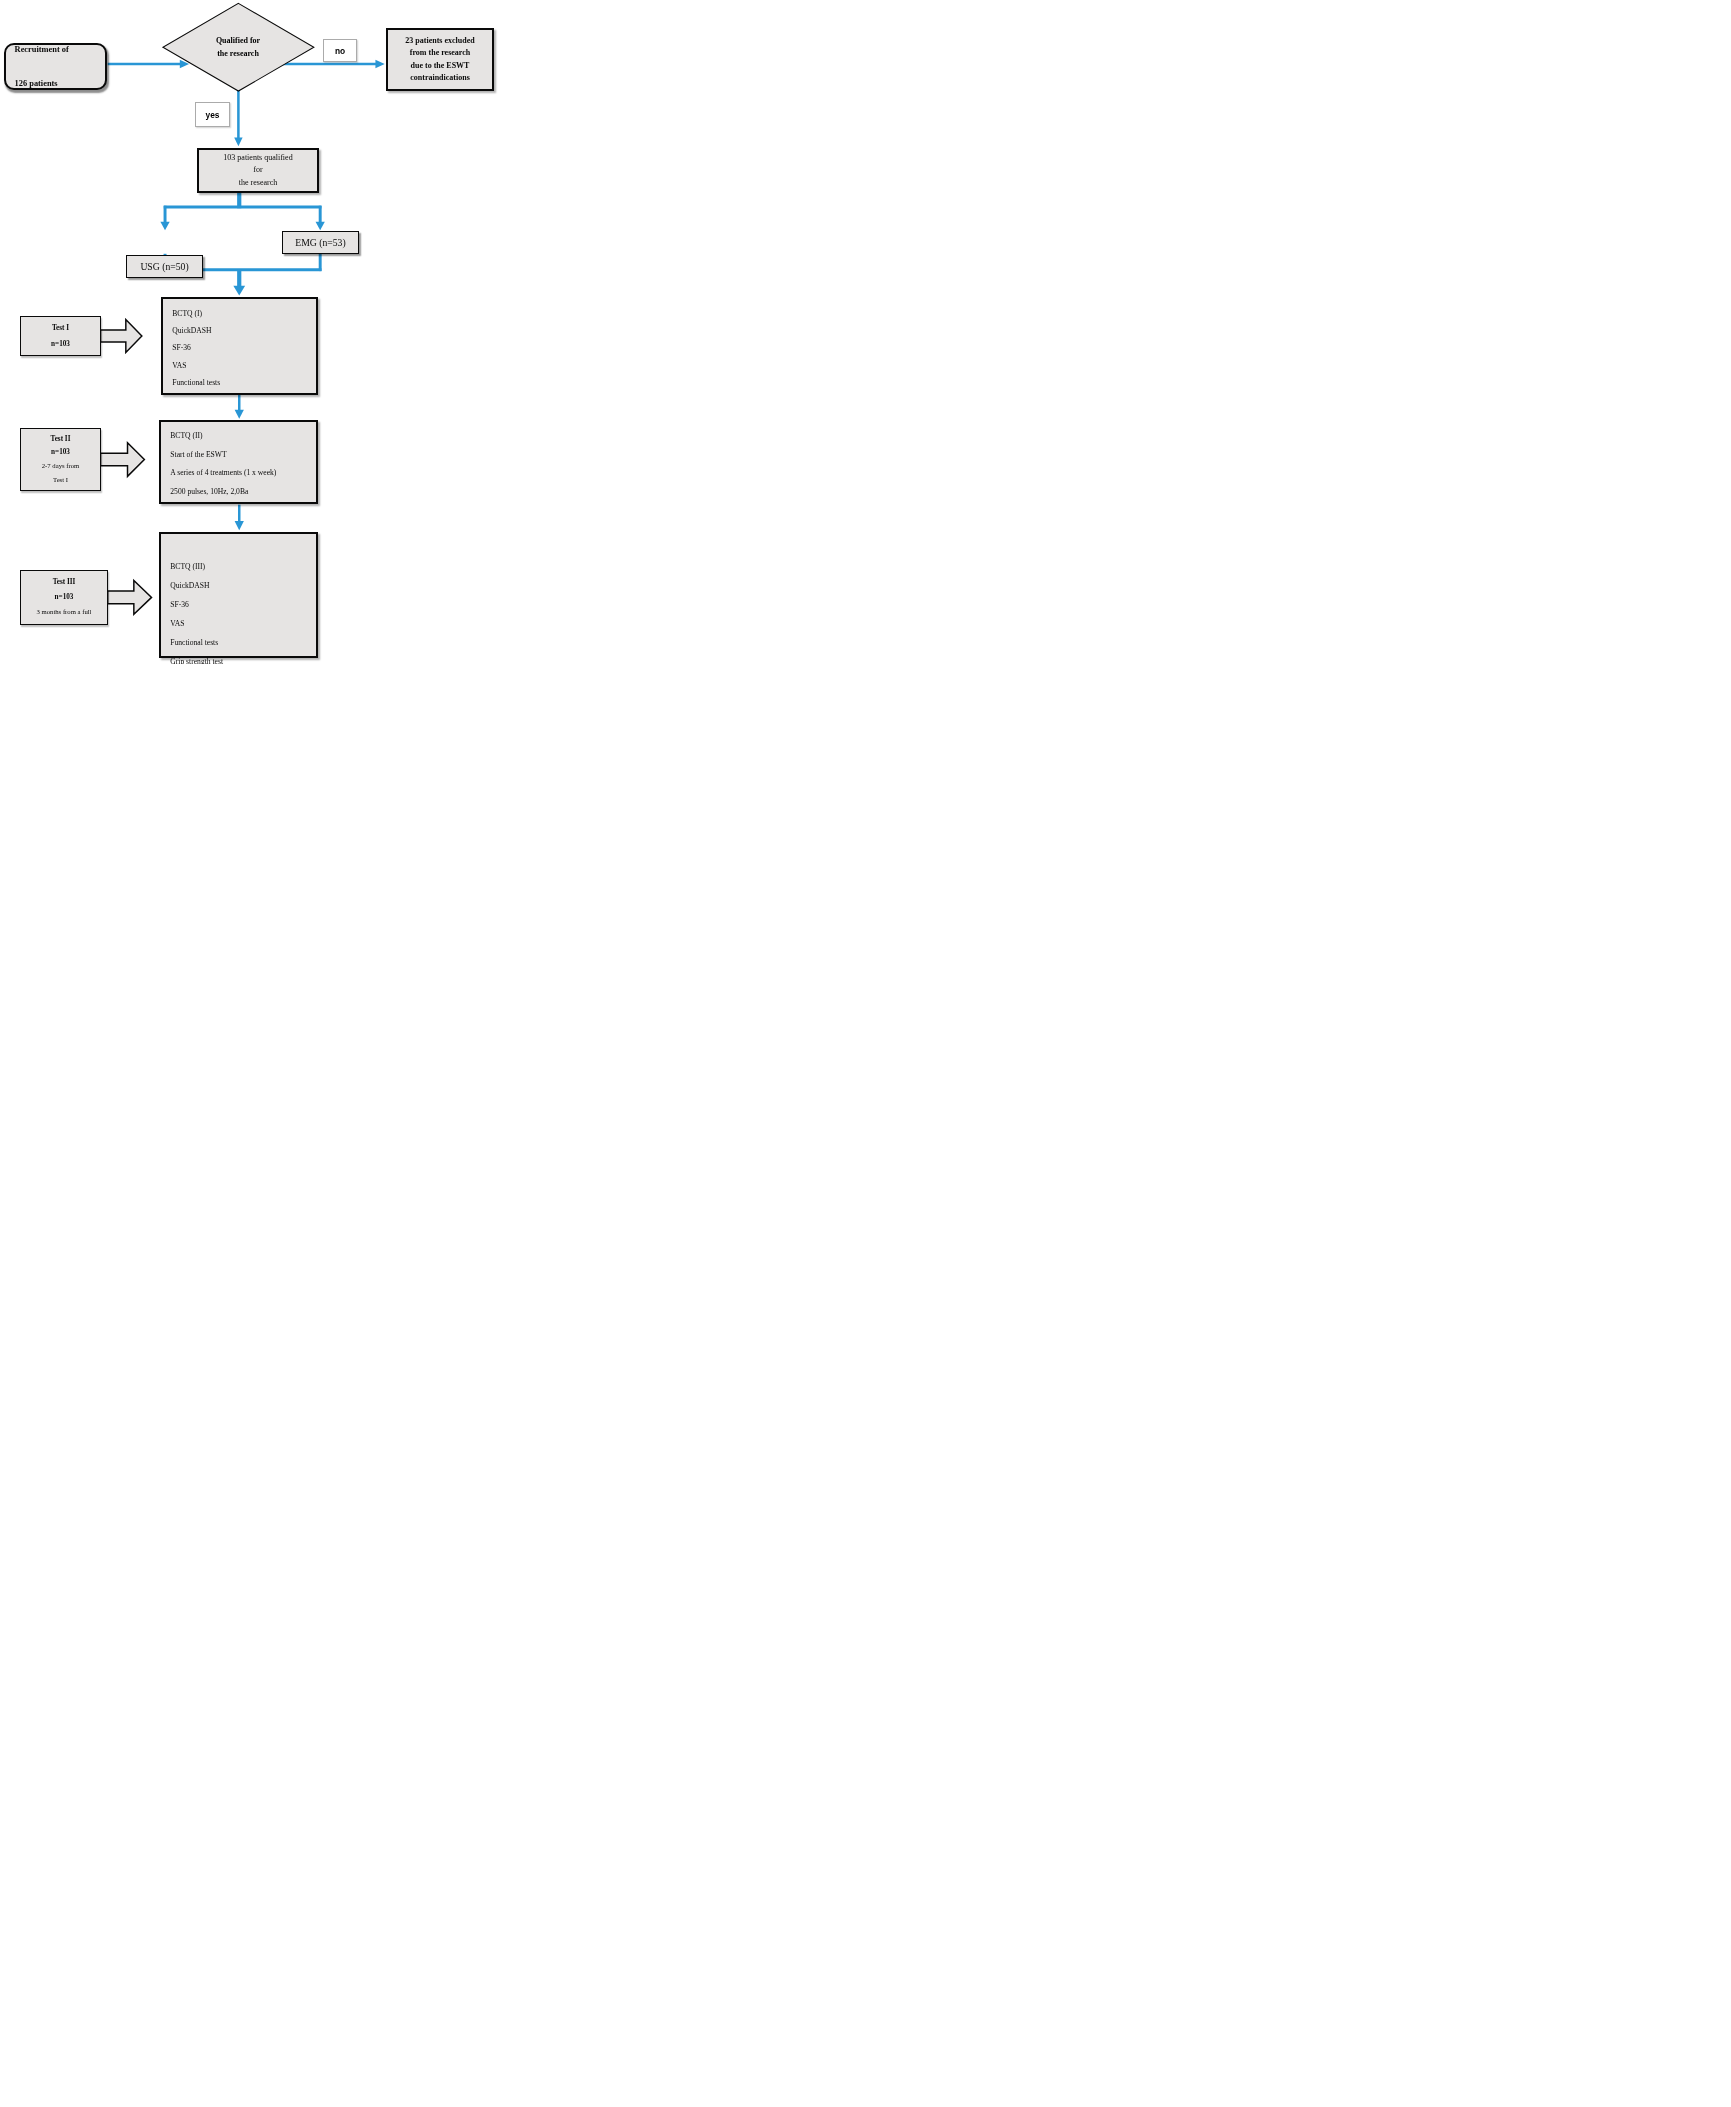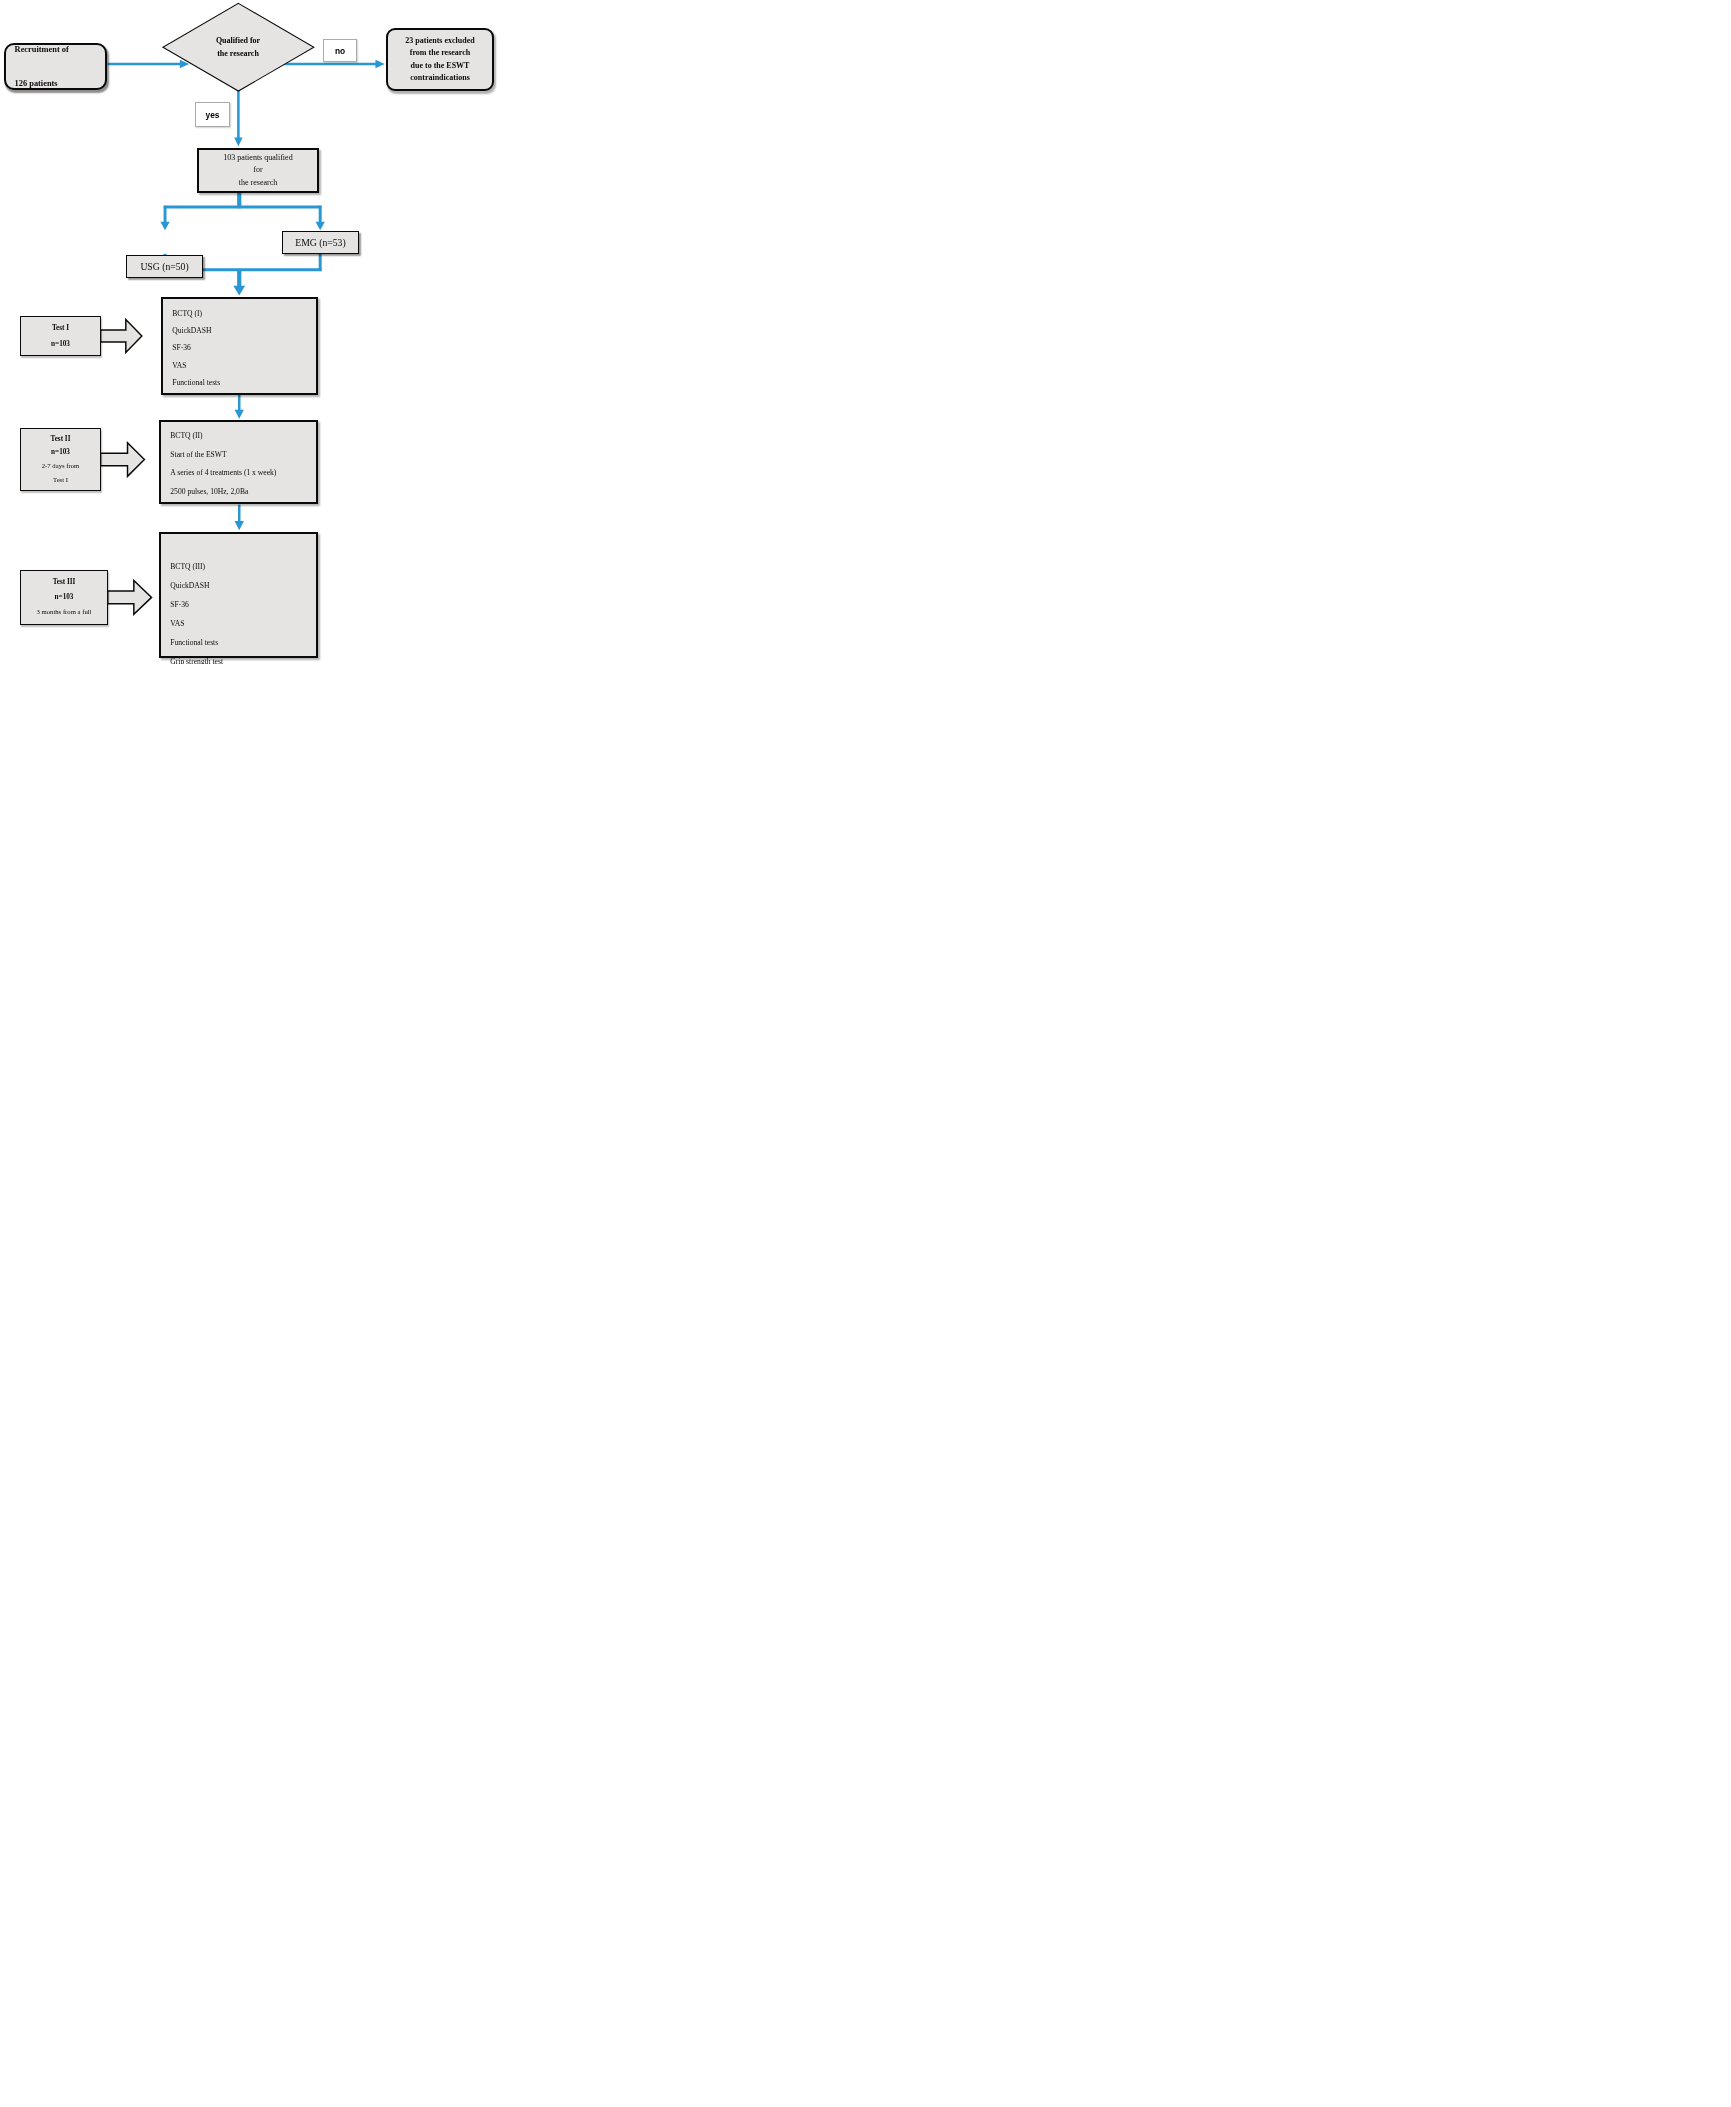--- a/index.html
+++ b/index.html
@@ -47,21 +47,21 @@
     display:flex;align-items:center;justify-content:center;
     font-family:"Liberation Sans","DejaVu Sans",sans-serif;
     font-weight:bold;font-size:8.4px;color:#000;
     box-shadow:0.8px 1.3px 1.3px rgba(0,0,0,0.18);
   }
   #no-label{left:323px;top:39px;width:34px;height:23px;}
   #yes-label{left:195px;top:102px;width:35px;height:25px;text-align:right;}
   #excluded-box{
     left:386px;top:28px;width:108px;height:63px;
     border-width:2.5px;font-size:8px;font-weight:bold;line-height:12.2px;
-    text-align:center;box-shadow:1.7px 2.1px 1.7px rgba(0,0,0,0.30);border-radius:9px;
+    text-align:center;box-shadow:1.7px 2.1px 1.7px rgba(0,0,0,0.30);
   }
   #qualified-box{
     left:178px;top:148px;width:122px;height:45px;
     border-width:2.1px;font-size:8px;font-weight:normal;line-height:12.6px;
     text-align:center;box-shadow:1.7px 2.1px 1.7px rgba(0,0,0,0.30);margin-left:19px;
   }
   .group-box{
     width:77px;height:23px;border-width:1.1px;
     font-size:9.7px;box-shadow:1.7px 2.1px 1.3px rgba(0,0,0,0.40);
   }

